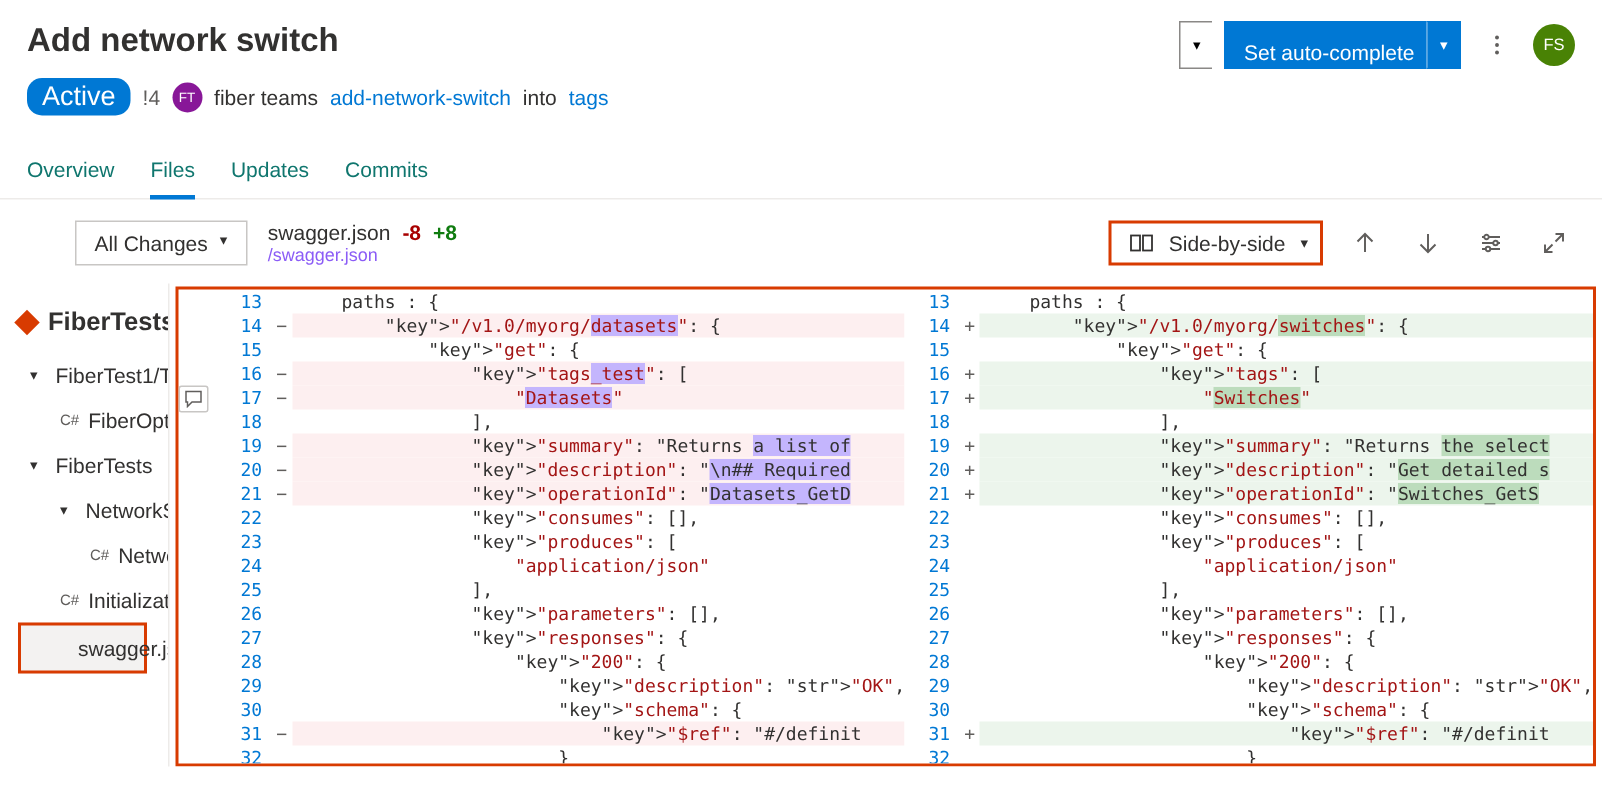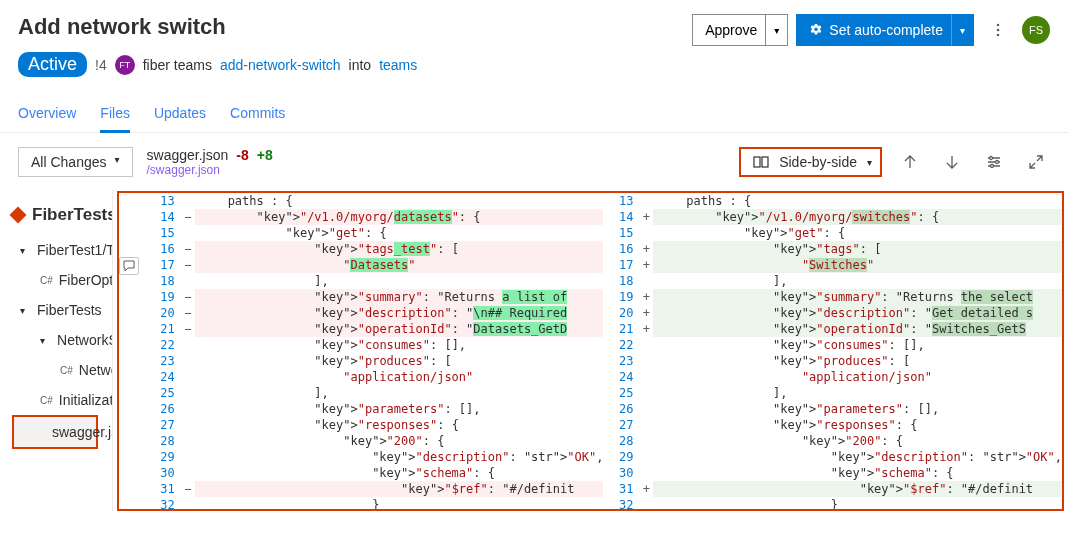--- a/index.html
+++ b/index.html
@@ -2,38 +2,38 @@
 <html><head>
 <meta charset="utf-8">
 <style>
 * { box-sizing: border-box; margin: 0; padding: 0; }
 body { font-family: "Segoe UI", -apple-system, sans-serif; font-size: 14px; color: #323130; background: #fff; width: 1068px; overflow: hidden; }
 .header { padding: 14px 18px 0 18px; display: flex; justify-content: space-between; align-items: flex-start; }
 .title { font-size: 22px; font-weight: 600; color: #323130; }
 .header-actions { display: flex; gap: 8px; align-items: center; }
 .btn { display: flex; align-items: center; gap: 6px; padding: 6px 12px; border: 1px solid #8a8886; background: #fff; font-size: 14px; cursor: pointer; height: 32px; }
 .btn.split { padding: 6px 8px 6px 12px; }
-.btn-primary { background: #0078d4; color: #fff; border-color: #0078d4; }
+.btn-primary { background: #0078d4; color: #fff; border-color: #0078d4; flex-direction: column; }
 .btn-primary-split { background: #0078d4; color: #fff; border-color: #0078d4; border-left: 1px solid rgba(255,255,255,0.3); padding: 6px 8px; }
 .btn-group { display: flex; }
 .btn-group .btn:first-child { border-right: none; }
 .btn-chev { padding: 6px 8px; }
 .icon-btn { width: 32px; height: 32px; display: flex; align-items: center; justify-content: center; cursor: pointer; }
 .avatar { width: 28px; height: 28px; border-radius: 50%; background: #498205; color: #fff; display: flex; align-items: center; justify-content: center; font-size: 11px; }
 .meta-row { padding: 6px 18px 12px 18px; display: flex; align-items: center; gap: 8px; font-size: 14px; }
 .badge-active { background: #0078d4; color: #fff; padding: 2px 10px; border-radius: 10px; font-size: 18px; }
 .meta-sep { color: #605e5c; }
 .mini-avatar { width: 20px; height: 20px; border-radius: 50%; background: #881798; color: #fff; display: flex; align-items: center; justify-content: center; font-size: 9px; }
 .link { color: #0078d4; cursor: pointer; }
 .tabs { display: flex; gap: 24px; padding: 8px 18px 0 18px; border-bottom: 1px solid #edebe9; }
-.tab { padding: 8px 0 11px 0; cursor: pointer; color: #3b82f6; position: relative; }
+.tab { padding: 8px 0 11px 0; cursor: pointer; color: #0f766e; position: relative; }
 .tab.active::after { content: ""; position: absolute; left: 0; right: 0; bottom: -1px; height: 3px; background: #0078d4; }
 .toolbar { display: flex; align-items: center; padding: 14px 18px; gap: 14px; justify-content: space-between; }
 .toolbar-left { display: flex; align-items: center; gap: 14px; }
-.dropdown { display: flex; gap: 8px; padding: 6px 12px; border: 1px solid #c8c6c4; background: #fff; cursor: pointer; }
+.dropdown { display: flex; gap: 8px; padding: 6px 12px; border: 1px solid #c8c6c4; background: #fff; cursor: pointer; margin-left: 32px; }
 .filter-btn { display: flex; align-items: center; gap: 8px; padding: 6px 12px; border: 1px solid #c8c6c4; background: #fff; cursor: pointer; }
 .file-info { display: flex; flex-direction: column; }
 .file-name-row { display: flex; align-items: center; gap: 8px; }
 .del { color: #a80000; font-weight: 600; }
 .add { color: #107c10; font-weight: 600; }
 .file-path { color: #8b5cf6; font-size: 12px; }
 .toolbar-right { display: flex; align-items: center; gap: 14px; }
 .view-mode { display: flex; align-items: center; gap: 10px; padding: 5px 8px 5px 12px; border: 1px solid #c8c6c4; cursor: pointer; }
 .red-box { border: 2px solid #d83b01 !important; }
 .tool-icon { width: 28px; height: 28px; display: flex; align-items: center; justify-content: center; cursor: pointer; color: #605e5c; }
@@ -54,34 +54,33 @@
 .diff-area { flex: 1; display: flex; overflow: hidden; font-family: Consolas, monospace; font-size: 12px; position: relative; }
 .diff-gutter { width: 26px; padding: 4px 0; }
 .comment-marker { position: absolute; left: 0; top: 64px; width: 20px; height: 18px; border: 1px solid #c8c6c4; border-radius: 2px; display: flex; align-items: center; justify-content: center; font-size: 10px; background: #fff; }
 .diff-pane { flex: 1; overflow: hidden; position: relative; }
 .diff-line { display: flex; white-space: pre; height: 16px; line-height: 16px; }
 .line-no { width: 36px; text-align: right; padding-right: 6px; color: #0078d4; user-select: none; }
 .line-op { width: 14px; text-align: center; color: #605e5c; }
 .line-code { flex: 1; padding-left: 4px; }
 .bg-del { background: #fdeff0; }
 .bg-add { background: #ecf5ec; }
-.hl-d { background: #86efac; }
+.hl-d { background: #c4b5fd; }
 .hl-a { background: #bcdcbc; }
 .str { color: #a31515; }
 .chev { font-size: 10px; }
 svg { display: block; }
 </style>
 </head>
 <body>
 
 <div class="header">
   <div class="title">Add network switch</div>
   <div class="header-actions">
     <div class="btn-group">
-      <button class="btn split">Approve</button>
       <button class="btn btn-chev">
           <span class="chev">▾</span>
         </button>
     </div>
     <div class="btn-group">
       <button class="btn btn-primary split">
         <svg width="14" height="14" viewBox="0 0 16 16" fill="currentColor">
             <path d="M9.4 1l.4 1.8c.4.1.8.3 1.2.6l1.7-.8 1.4 2.4-1.3 1.3c0 .2.1.4.1.7s0 .5-.1.7l1.3 1.3-1.4 2.4-1.7-.8c-.4.3-.8.5-1.2.6L9.4 13H6.6l-.4-1.8c-.4-.1-.8-.3-1.2-.6l-1.7.8-1.4-2.4 1.3-1.3c0-.2-.1-.4-.1-.7s0-.5.1-.7L1.9 5l1.4-2.4 1.7.8c.4-.3.8-.5 1.2-.6L6.6 1h2.8zM8 5a2 2 0 100 4 2 2 0 000-4z"></path>
           </svg>
         <span>Set auto-complete</span>
@@ -101,21 +100,21 @@
   </div>
 </div>
 
 <div class="meta-row">
   <span class="badge-active">Active</span>
   <span class="meta-sep">!4</span>
   <span class="mini-avatar">FT</span>
   <span>fiber teams</span>
   <span class="link">add-network-switch</span>
   <span>into</span>
-  <span class="link">teams</span>
+  <span class="link">tags</span>
 </div>
 
 <div class="tabs">
   <div class="tab">Overview</div>
   <div class="tab active">Files</div>
   <div class="tab">Updates</div>
   <div class="tab">Commits</div>
 </div>
 
 <div class="toolbar">

